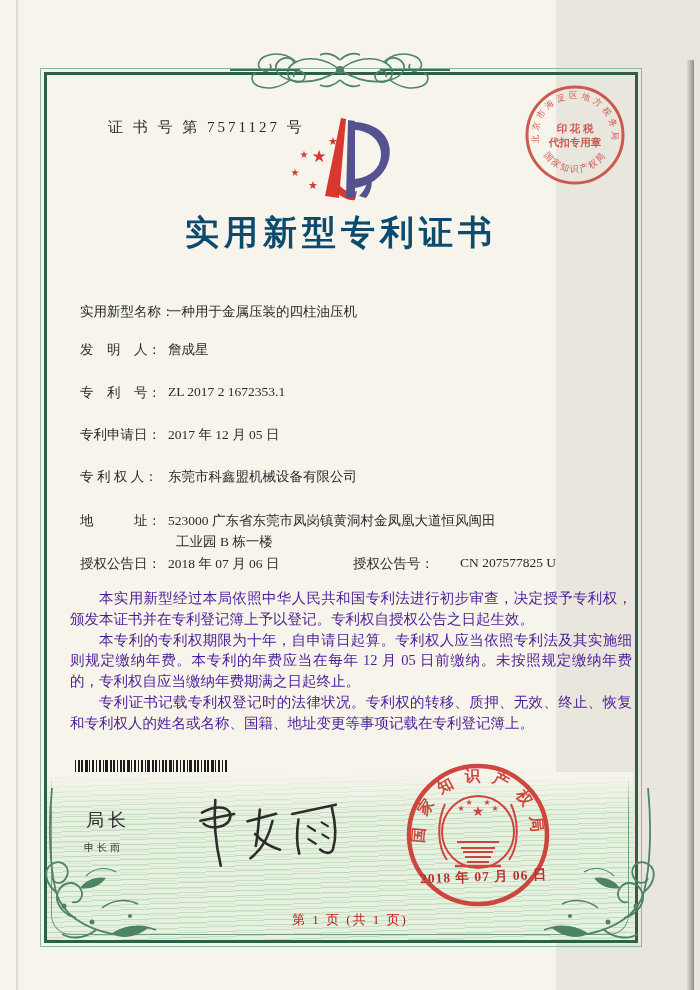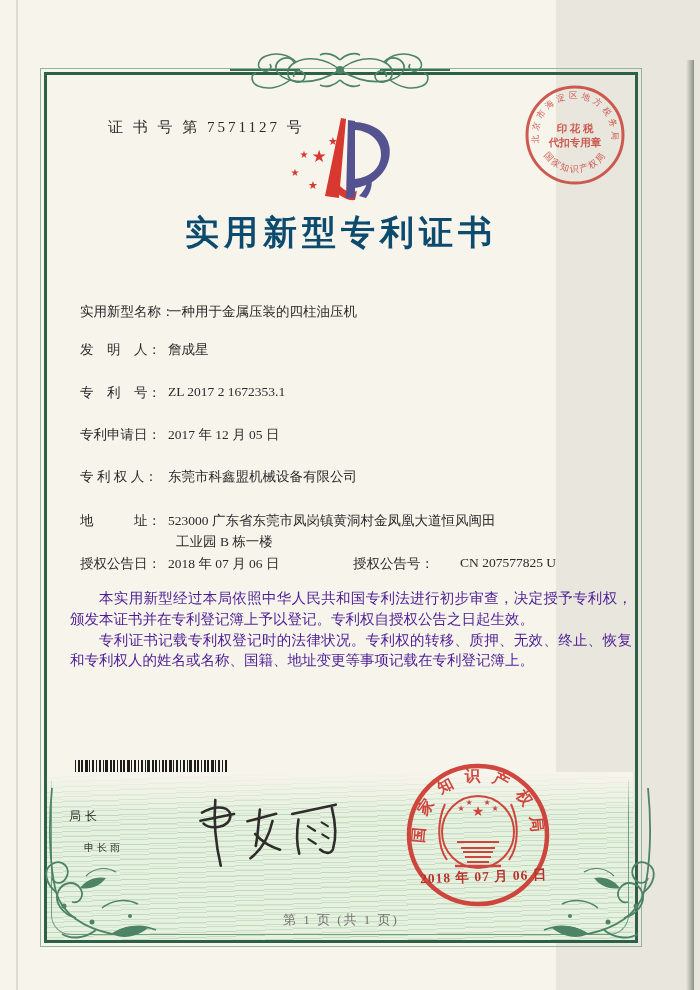--- a/index.html
+++ b/index.html
@@ -34,29 +34,29 @@
   .fvalue{position:absolute;left:168px;top:0;white-space:pre;}
   .fvalue2{position:absolute;left:176px;top:21px;white-space:pre;}
   .flabel2{position:absolute;left:353px;top:0;white-space:pre;}
   .fvalue-r{position:absolute;left:460px;top:0;white-space:pre;}
   .bodytext{position:absolute;left:70px;top:588px;width:562px;z-index:10;
         font-size:14.5px;line-height:20.8px;text-align:justify;color:#4c1d95;}
   .bodytext p{margin:0;text-indent:29px;}
   .barcode{position:absolute;left:75px;top:760px;width:152px;height:12px;z-index:10;
         background-image:repeating-linear-gradient(90deg,#1c1c1c 0 1.5px,rgba(0,0,0,0) 1.5px 3.5px),
                          repeating-linear-gradient(90deg,#1c1c1c 0 1px,rgba(0,0,0,0) 1px 6px);}
-  .signer-title{position:absolute;left:69px;top:808px;font-size:12px;letter-spacing:4px;z-index:10;}
+  .signer-title{position:absolute;left:86px;top:808px;font-size:18px;letter-spacing:4px;z-index:10;}
   .signer-name{position:absolute;left:84px;top:841px;font-size:10px;letter-spacing:3px;z-index:10;}
   .signature-svg{position:absolute;left:195px;top:793px;z-index:20;transform:rotate(-3deg);}
   .seal-svg{position:absolute;left:405px;top:762px;z-index:30;opacity:.93;}
   .seal-date{position:absolute;left:420px;top:868px;font-size:13.5px;color:#b8322c;
         letter-spacing:1px;z-index:31;transform:rotate(-2deg);font-weight:bold;white-space:pre;}
   .taxstamp-svg{position:absolute;left:522px;top:82px;z-index:30;opacity:.88;}
   .footer{position:absolute;left:0;top:911px;width:682px;text-align:center;font-size:13px;
-        letter-spacing:2px;z-index:10;color:#737373;}
+        letter-spacing:2px;z-index:10;color:#b91c1c;padding-left:9px;}
   .logo-svg{position:absolute;left:283px;top:110px;z-index:10;}
 </style>
 </head>
 <body>
 
 <div class="page">
 
   <div class="edge-line-left"></div>
 
   <div class="band">
@@ -172,20 +172,21 @@
   </div>
   <div class="fieldrow" style="top:555px;">
     <span class="flabel">授权公告日：</span>
     <span class="fvalue">2018 年 07 月 06 日</span>
     <span class="flabel2">授权公告号：</span>
     <span class="fvalue-r">CN 207577825 U</span>
   </div>
 
   <div class="bodytext">
     <p>本实用新型经过本局依照中华人民共和国专利法进行初步审查，决定授予专利权，颁发本证书并在专利登记簿上予以登记。专利权自授权公告之日起生效。</p>
+    <p>本专利的专利权期限为十年，自申请日起算。专利权人应当依照专利法及其实施细则规定缴纳年费。本专利的年费应当在每年 12 月 05 日前缴纳。未按照规定缴纳年费的，专利权自应当缴纳年费期满之日起终止。</p>
     <p>专利证书记载专利权登记时的法律状况。专利权的转移、质押、无效、终止、恢复和专利权人的姓名或名称、国籍、地址变更等事项记载在专利登记簿上。</p>
   </div>
 
   <div class="barcode"></div>
 
   <div class="signer-title">局长</div>
   <div class="signer-name">申长雨</div>
 
   <svg class="signature-svg" width="155" height="75" viewBox="0 0 155 75">
     <g stroke="#2e2d2b" stroke-width="2.6" fill="none" stroke-linecap="round">

